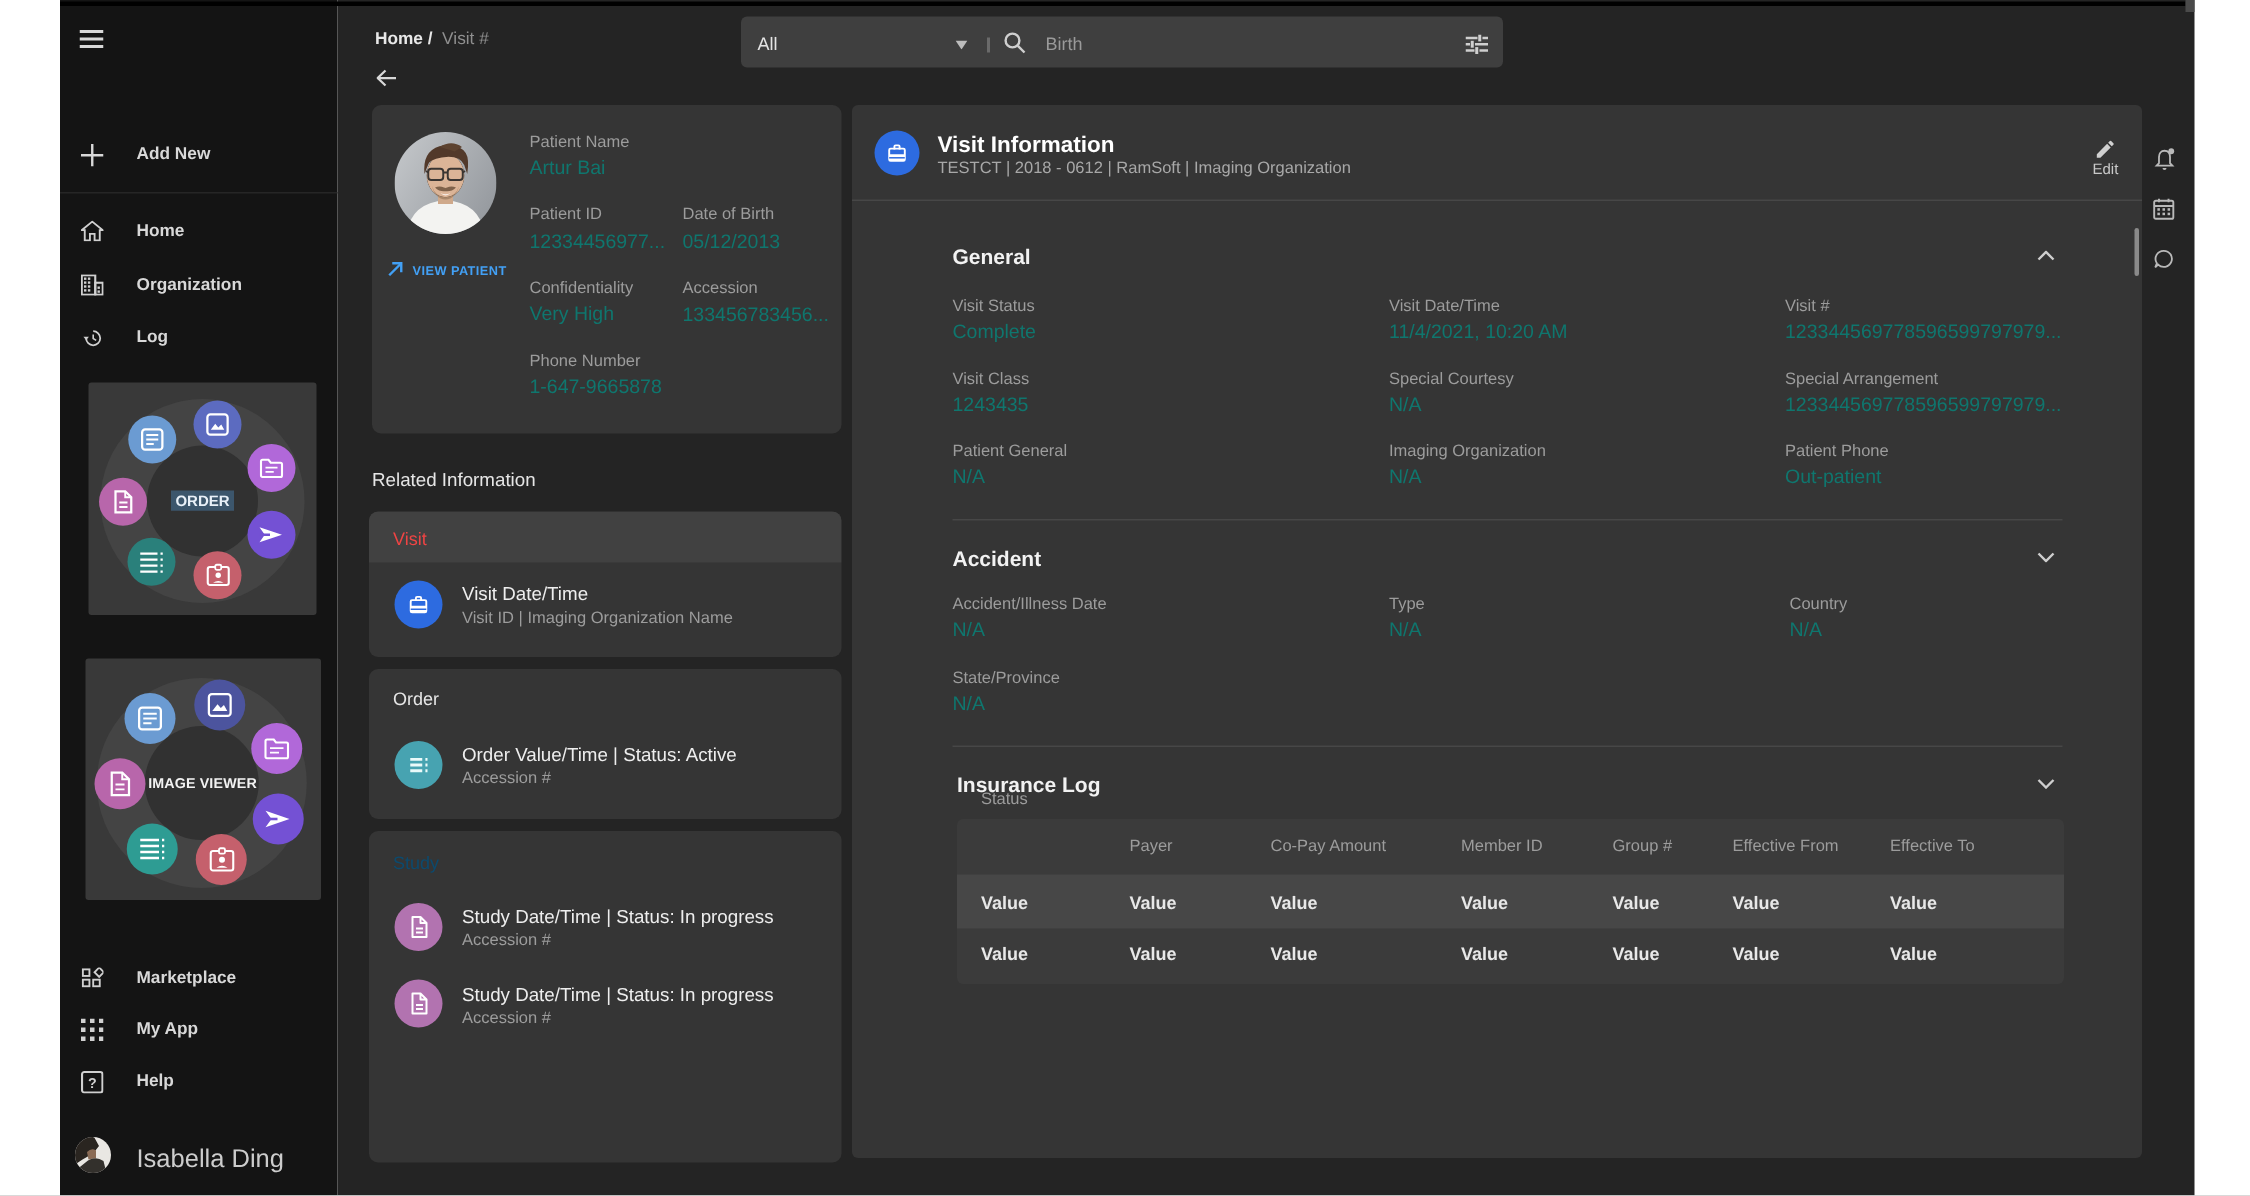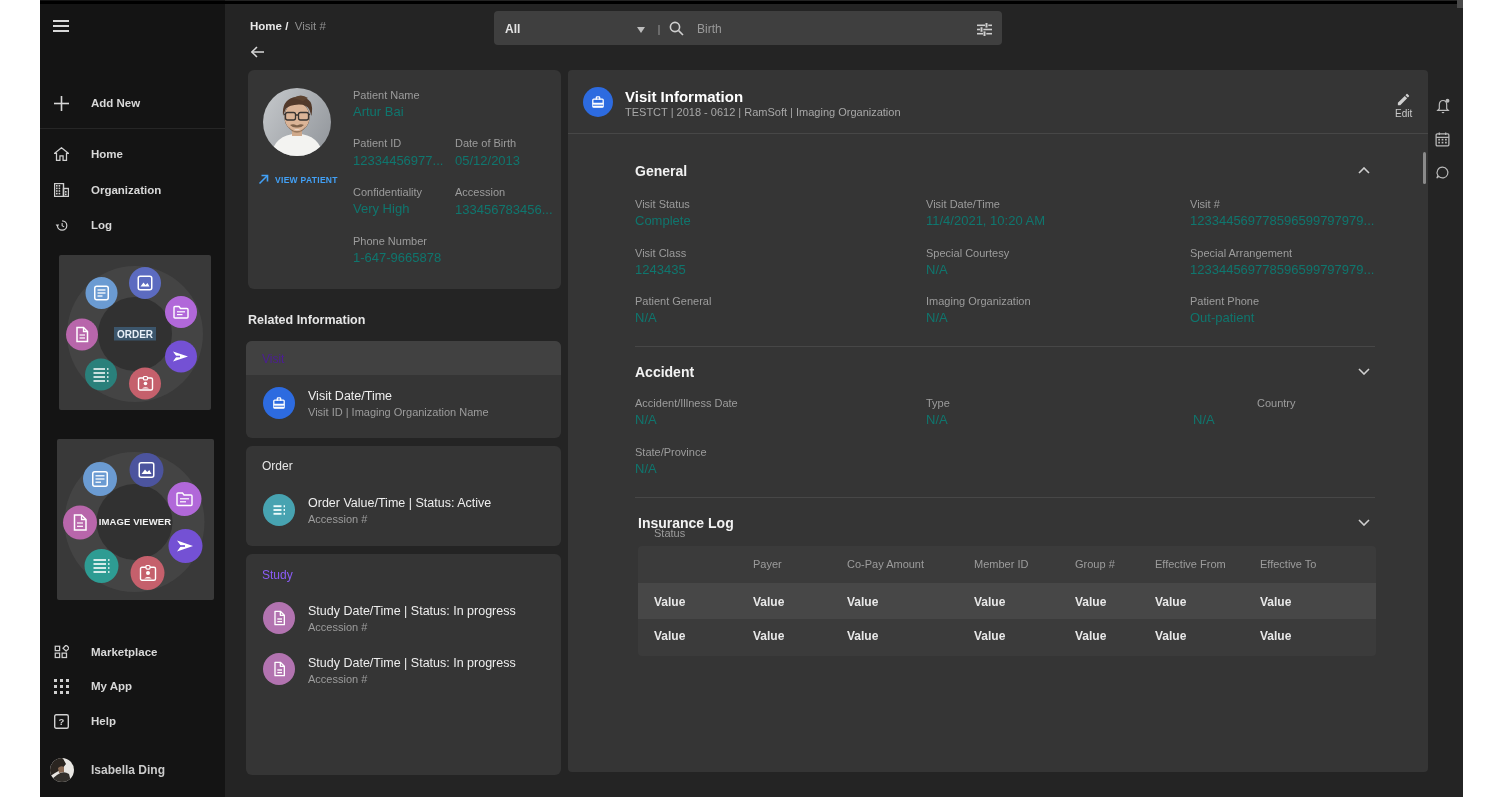--- a/index.html
+++ b/index.html
@@ -223,33 +223,33 @@
         </clipPath>
       </defs>
     <g clip-path="url(#avc)">
       <rect width="24" height="24" fill="#e9e7e3"></rect>
       <path d="M-1 2 Q5 -3 13 0.5 L16 6 L12 11 L5 15 L-1 19 Z" fill="#2a2520"></path>
       <path d="M8 10 Q11 7 14 9 L14 14 L9 15 Z" fill="#8a6b55"></path>
       <path d="M0 24 L21 24 L19 16 Q13 12 7 17 L2 21 Z" fill="#33302c"></path>
       <path d="M14 3 Q20 2 22 8 L20 15 L15 13 Z" fill="#efedea" opacity="0.0"></path>
     </g>
   </svg>
-  <div class="abs" style="left:91px;top:764px;font-size:12px;font-weight:bold;color:#cccccc;line-height:1">Isabella Ding</div>
+  <div class="abs" style="left:91px;top:764px;font-size:17px;font-weight:normal;color:#cccccc;line-height:1">Isabella Ding</div>
 
   <div class="abs" style="left:250px;top:21px;font-size:11.5px;line-height:1"><span style="color:#e8e8e8;font-weight:bold">Home /</span><span style="color:#8f8f8f">&nbsp; Visit #</span></div>
 
   <svg class="abs" style="left:251px;top:46px" width="13" height="12" viewBox="0 0 13 12">
     <g stroke="#d8d8d8" stroke-width="1.5" fill="none">
         <line x1="0.8" y1="6" x2="13" y2="6"></line>
         <path d="M6 1 L0.8 6 L6 11"></path>
       </g>
   </svg>
 
   <div class="abs" style="left:494px;top:11px;width:508px;height:34px;background:#3f3f3f;border-radius:4px"></div>
-  <div class="abs" style="left:505px;top:23px;font-size:12px;color:#e4e4e4;font-weight:bold;line-height:1">All</div>
+  <div class="abs" style="left:505px;top:23px;font-size:12px;color:#e4e4e4;font-weight:normal;line-height:1">All</div>
   <svg class="abs" style="left:637px;top:27px" width="8" height="6" viewBox="0 0 8 6">
       <path d="M0 0 L8 0 L4 6 Z" fill="#bdbdbd"></path>
     </svg>
   <div class="abs" style="left:658px;top:25px;width:1.5px;height:10px;background:#6a6a6a"></div>
   <svg class="abs" style="left:669px;top:21px" width="15" height="15" viewBox="0 0 15 15">
     <circle cx="6" cy="6" r="4.6" fill="none" stroke="#cfcfcf" stroke-width="1.6"></circle>
       <line x1="9.6" y1="9.6" x2="14" y2="14" stroke="#cfcfcf" stroke-width="1.6"></line>
   </svg>
   <div class="abs" style="left:697px;top:23px;font-size:12px;color:#9a9a9a;line-height:1">Birth</div>
 
@@ -314,26 +314,26 @@
       </g>
   </svg>
   <div class="abs" style="left:275px;top:176px;font-size:8.5px;font-weight:bold;color:#42a0f5;letter-spacing:0.3px;line-height:1">VIEW PATIENT</div>
   <div class="abs label" style="left:353px;top:187px">Confidentiality</div>
   <div class="abs value" style="left:353px;top:202px">Very High</div>
   <div class="abs label" style="left:455px;top:187px">Accession</div>
   <div class="abs value" style="left:455px;top:203px">133456783456...</div>
   <div class="abs label" style="left:353px;top:236px">Phone Number</div>
   <div class="abs value" style="left:353px;top:251px">1-647-9665878</div>
 
-  <div class="abs" style="left:248px;top:314px;font-size:12.5px;font-weight:bold;color:#e6e6e6;line-height:1">Related Information</div>
+  <div class="abs" style="left:248px;top:314px;font-size:12.5px;font-weight:normal;color:#e6e6e6;line-height:1">Related Information</div>
 
   <div class="abs card" style="left:246px;top:341px;width:315px;height:97px;overflow:hidden">
     <div style="height:34px;background:#414141"></div>
   </div>
-  <div class="abs" style="left:262px;top:353px;font-size:12px;color:#4c1d95;line-height:1">Visit</div>
+  <div class="abs" style="left:262px;top:353px;font-size:12px;color:#ef4444;line-height:1">Visit</div>
   <div class="abs" style="left:263px;top:387px;width:32px;height:32px;border-radius:50%;background:#2d6be0"></div>
   <svg class="abs" style="left:271px;top:395px" width="16" height="16" viewBox="0 0 24 24">
     <path d="M9.4 8.6 L9.4 5.6 Q9.4 4.4 10.6 4.4 L13.4 4.4 Q14.6 4.4 14.6 5.6 L14.6 8.6" fill="none" stroke="#fff" stroke-width="1.9"></path>
     <rect x="4.2" y="7.6" width="15.6" height="12.2" rx="1.4" fill="none" stroke="#fff" stroke-width="1.9"></rect>
     <path d="M4.2 13.2 L19.8 13.2 L19.8 18.4 Q19.8 19.8 18.4 19.8 L5.6 19.8 Q4.2 19.8 4.2 18.4 Z" fill="#fff"></path>
     <line x1="4.2" y1="16.8" x2="19.8" y2="16.8" stroke="#2d6be0" stroke-width="1.5"></line>
   </svg>
   <div class="abs" style="left:308px;top:390px;font-size:12.5px;color:#eeeeee;line-height:1">Visit Date/Time</div>
   <div class="abs" style="left:308px;top:407px;font-size:11px;color:#9c9c9c;line-height:1">Visit ID | Imaging Organization Name</div>
 
@@ -347,21 +347,21 @@
         <line x1="2.5" y1="11.8" x2="10.5" y2="11.8"></line>
         <line x1="12.6" y1="4.2" x2="14" y2="4.2"></line>
         <line x1="12.6" y1="8" x2="14" y2="8"></line>
         <line x1="12.6" y1="11.8" x2="14" y2="11.8"></line>
       </g>
   </svg>
   <div class="abs" style="left:308px;top:497px;font-size:12.5px;color:#eeeeee;line-height:1">Order Value/Time | Status: Active</div>
   <div class="abs" style="left:308px;top:514px;font-size:11px;color:#9c9c9c;line-height:1">Accession #</div>
 
   <div class="abs card" style="left:246px;top:554px;width:315px;height:221px"></div>
-  <div class="abs" style="left:262px;top:569px;font-size:12px;color:#8b5cf6;line-height:1">Study</div>
+  <div class="abs" style="left:262px;top:569px;font-size:12px;color:#0c4a6e;line-height:1">Study</div>
   <div class="abs" style="left:263px;top:602px;width:32px;height:32px;border-radius:50%;background:#b273b0"></div>
   <svg class="abs" style="left:271px;top:610px" width="16" height="16" viewBox="0 0 24 24">
     <path d="M6 2 L14 2 L20 8 L20 22 L6 22 Z M14 2 L14 8 L20 8" fill="none" stroke="#fff" stroke-width="2" stroke-linejoin="round"></path>
     <line x1="9.5" y1="13.5" x2="16.5" y2="13.5" stroke="#fff" stroke-width="2"></line>
       <line x1="9.5" y1="17.5" x2="16.5" y2="17.5" stroke="#fff" stroke-width="2"></line>
   </svg>
   <div class="abs" style="left:308px;top:605px;font-size:12.5px;color:#eeeeee;line-height:1">Study Date/Time | Status: In progress</div>
   <div class="abs" style="left:308px;top:622px;font-size:11px;color:#9c9c9c;line-height:1">Accession #</div>
   <div class="abs" style="left:263px;top:653px;width:32px;height:32px;border-radius:50%;background:#b273b0"></div>
   <svg class="abs" style="left:271px;top:661px" width="16" height="16" viewBox="0 0 24 24">
@@ -418,21 +418,21 @@
   <div class="abs" style="left:635px;top:346px;width:740px;height:1px;background:#474747"></div>
   <div class="abs" style="left:635px;top:365px;font-size:14px;font-weight:bold;color:#f2f2f2;line-height:1">Accident</div>
   <svg class="abs" style="left:1358px;top:368px" width="12" height="7" viewBox="0 0 12 7">
       <path d="M1 1 L6 6 L11 1" fill="none" stroke="#cfcfcf" stroke-width="1.6"></path>
     </svg>
 
   <div class="abs label" style="left:635px;top:398px">Accident/Illness Date</div>
   <div class="abs value" style="left:635px;top:413px">N/A</div>
   <div class="abs label" style="left:926px;top:398px">Type</div>
   <div class="abs value" style="left:926px;top:413px">N/A</div>
-  <div class="abs label" style="left:1257px;top:398px">Country</div>
+  <div class="abs label" style="left:1193px;top:398px">Country</div>
   <div class="abs value" style="left:1193px;top:413px">N/A</div>
   <div class="abs label" style="left:635px;top:447px">State/Province</div>
   <div class="abs value" style="left:635px;top:462px">N/A</div>
 
   <div class="abs" style="left:635px;top:497px;width:740px;height:1px;background:#474747"></div>
   <div class="abs" style="left:638px;top:516px;font-size:14px;font-weight:bold;color:#f2f2f2;line-height:1">Insurance Log</div>
   <svg class="abs" style="left:1358px;top:519px" width="12" height="7" viewBox="0 0 12 7">
       <path d="M1 1 L6 6 L11 1" fill="none" stroke="#cfcfcf" stroke-width="1.6"></path>
     </svg>
 

